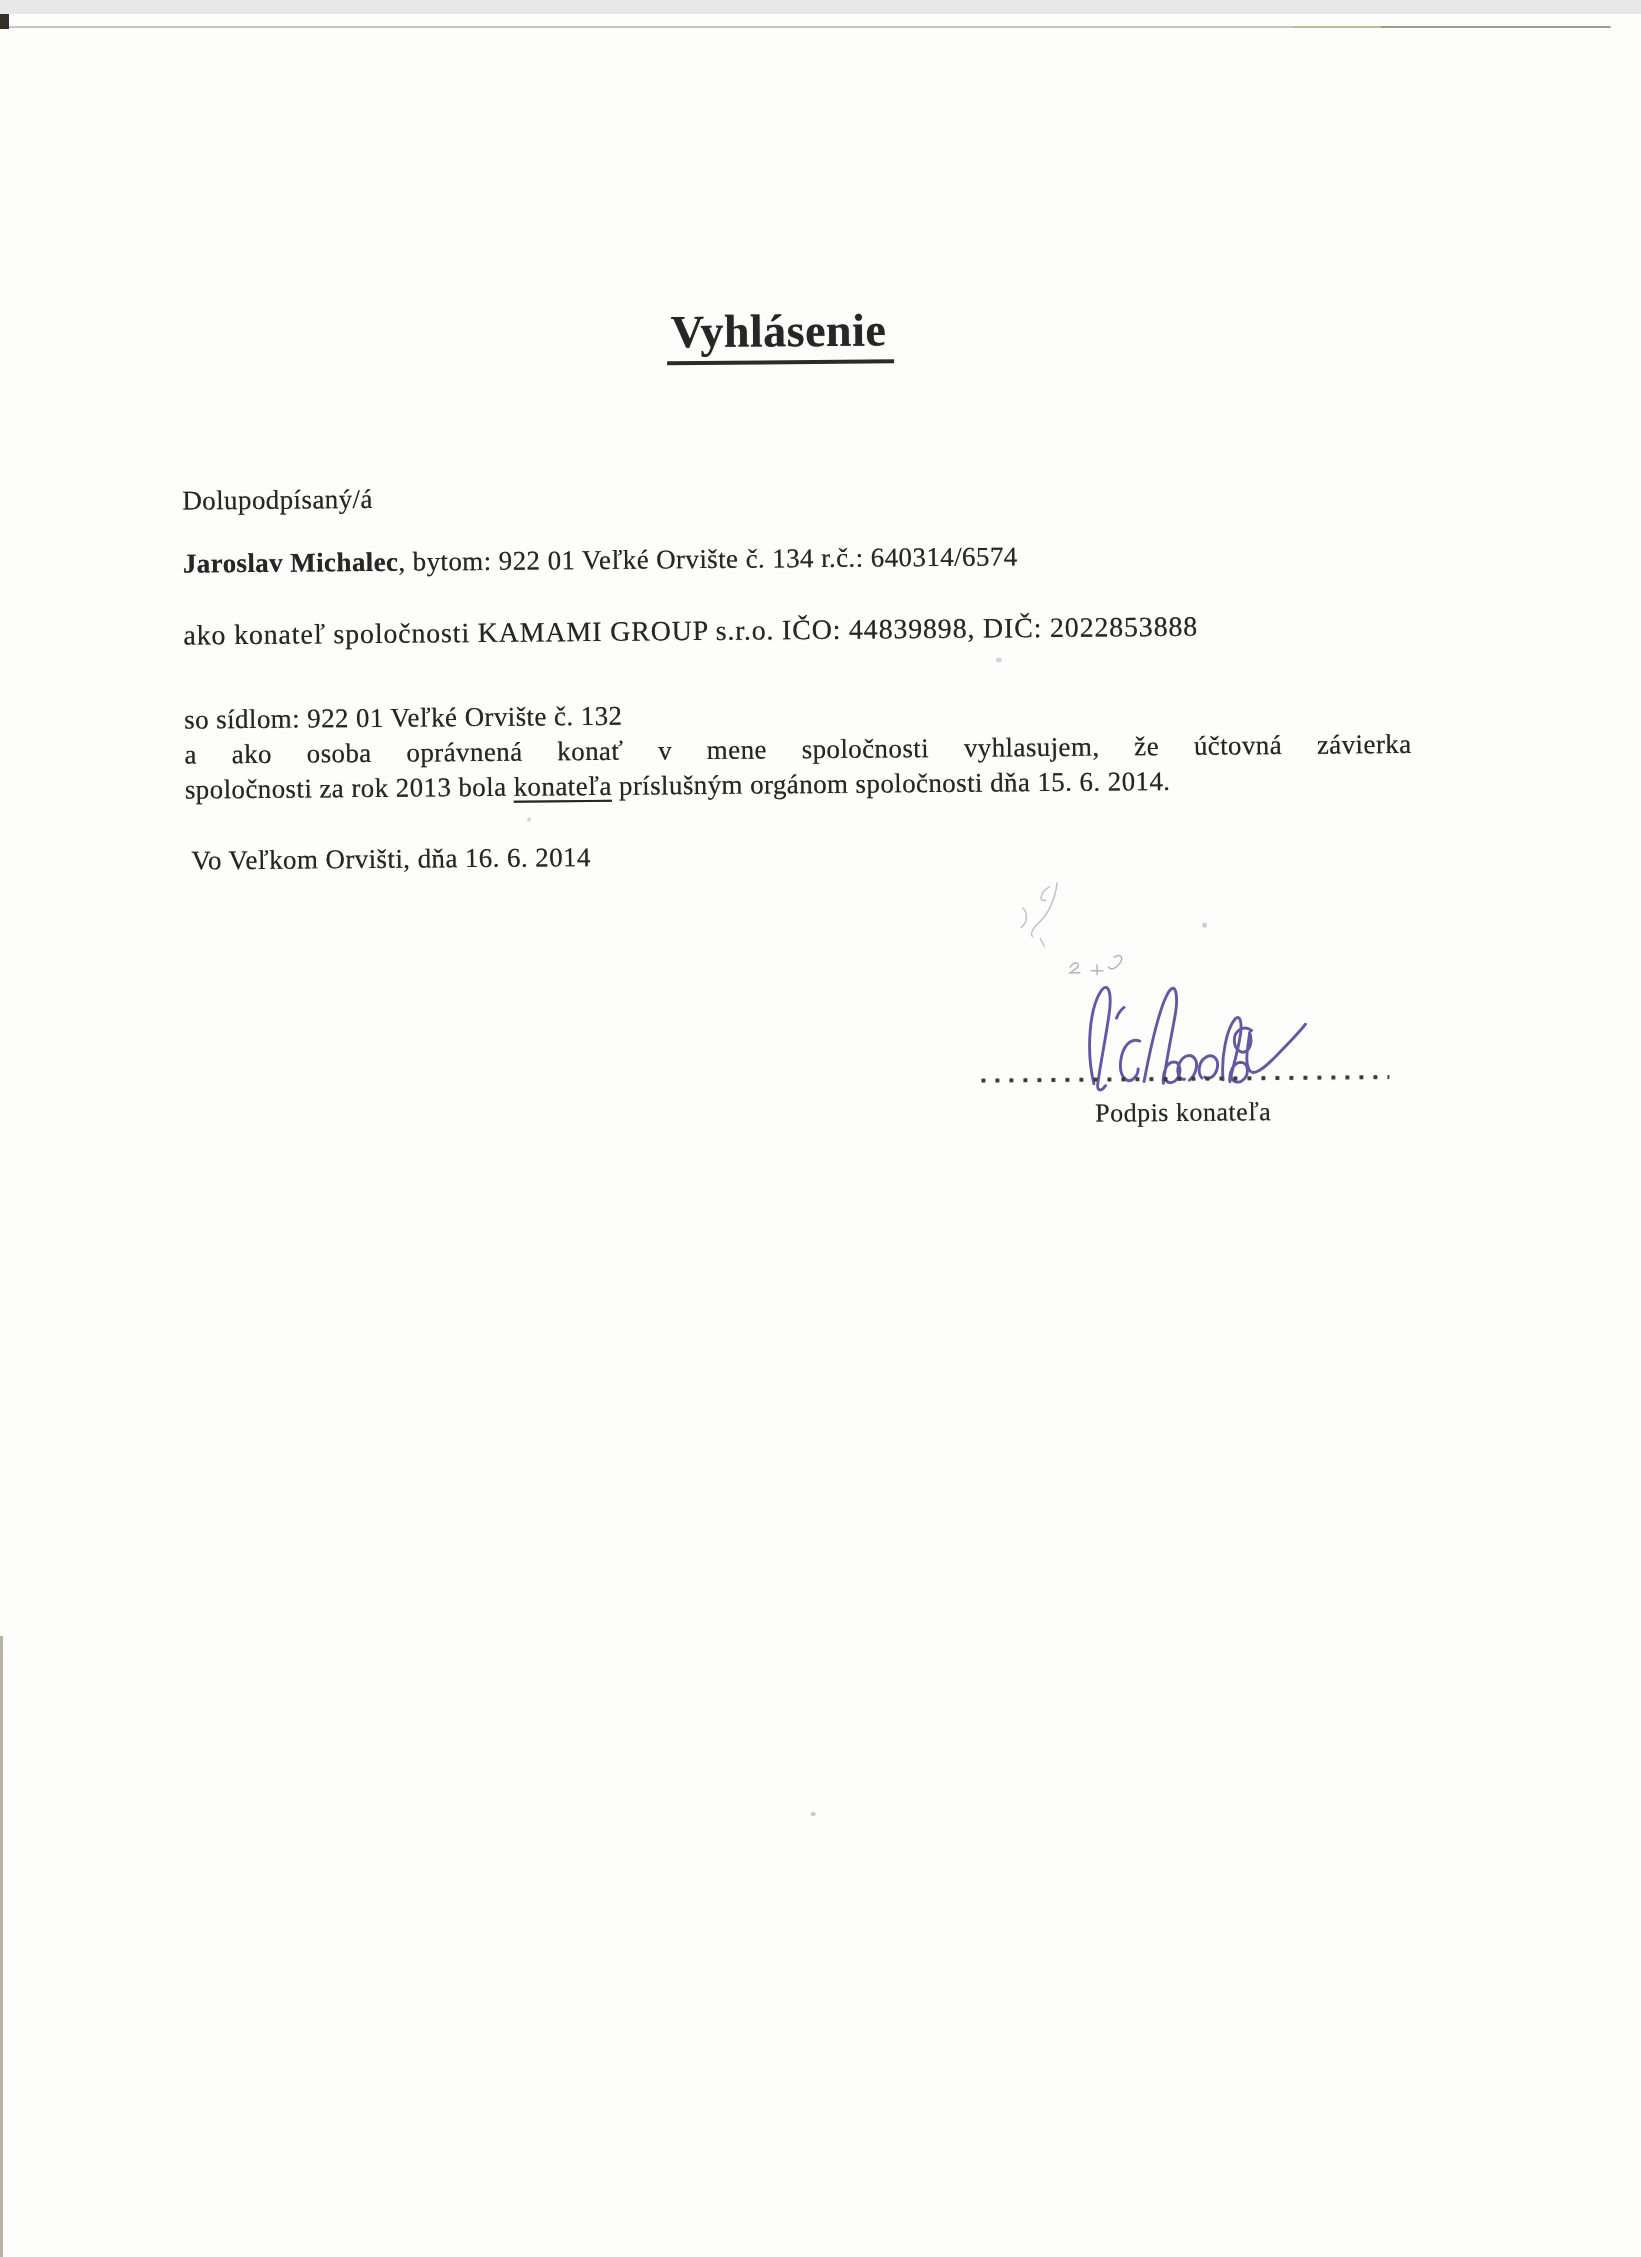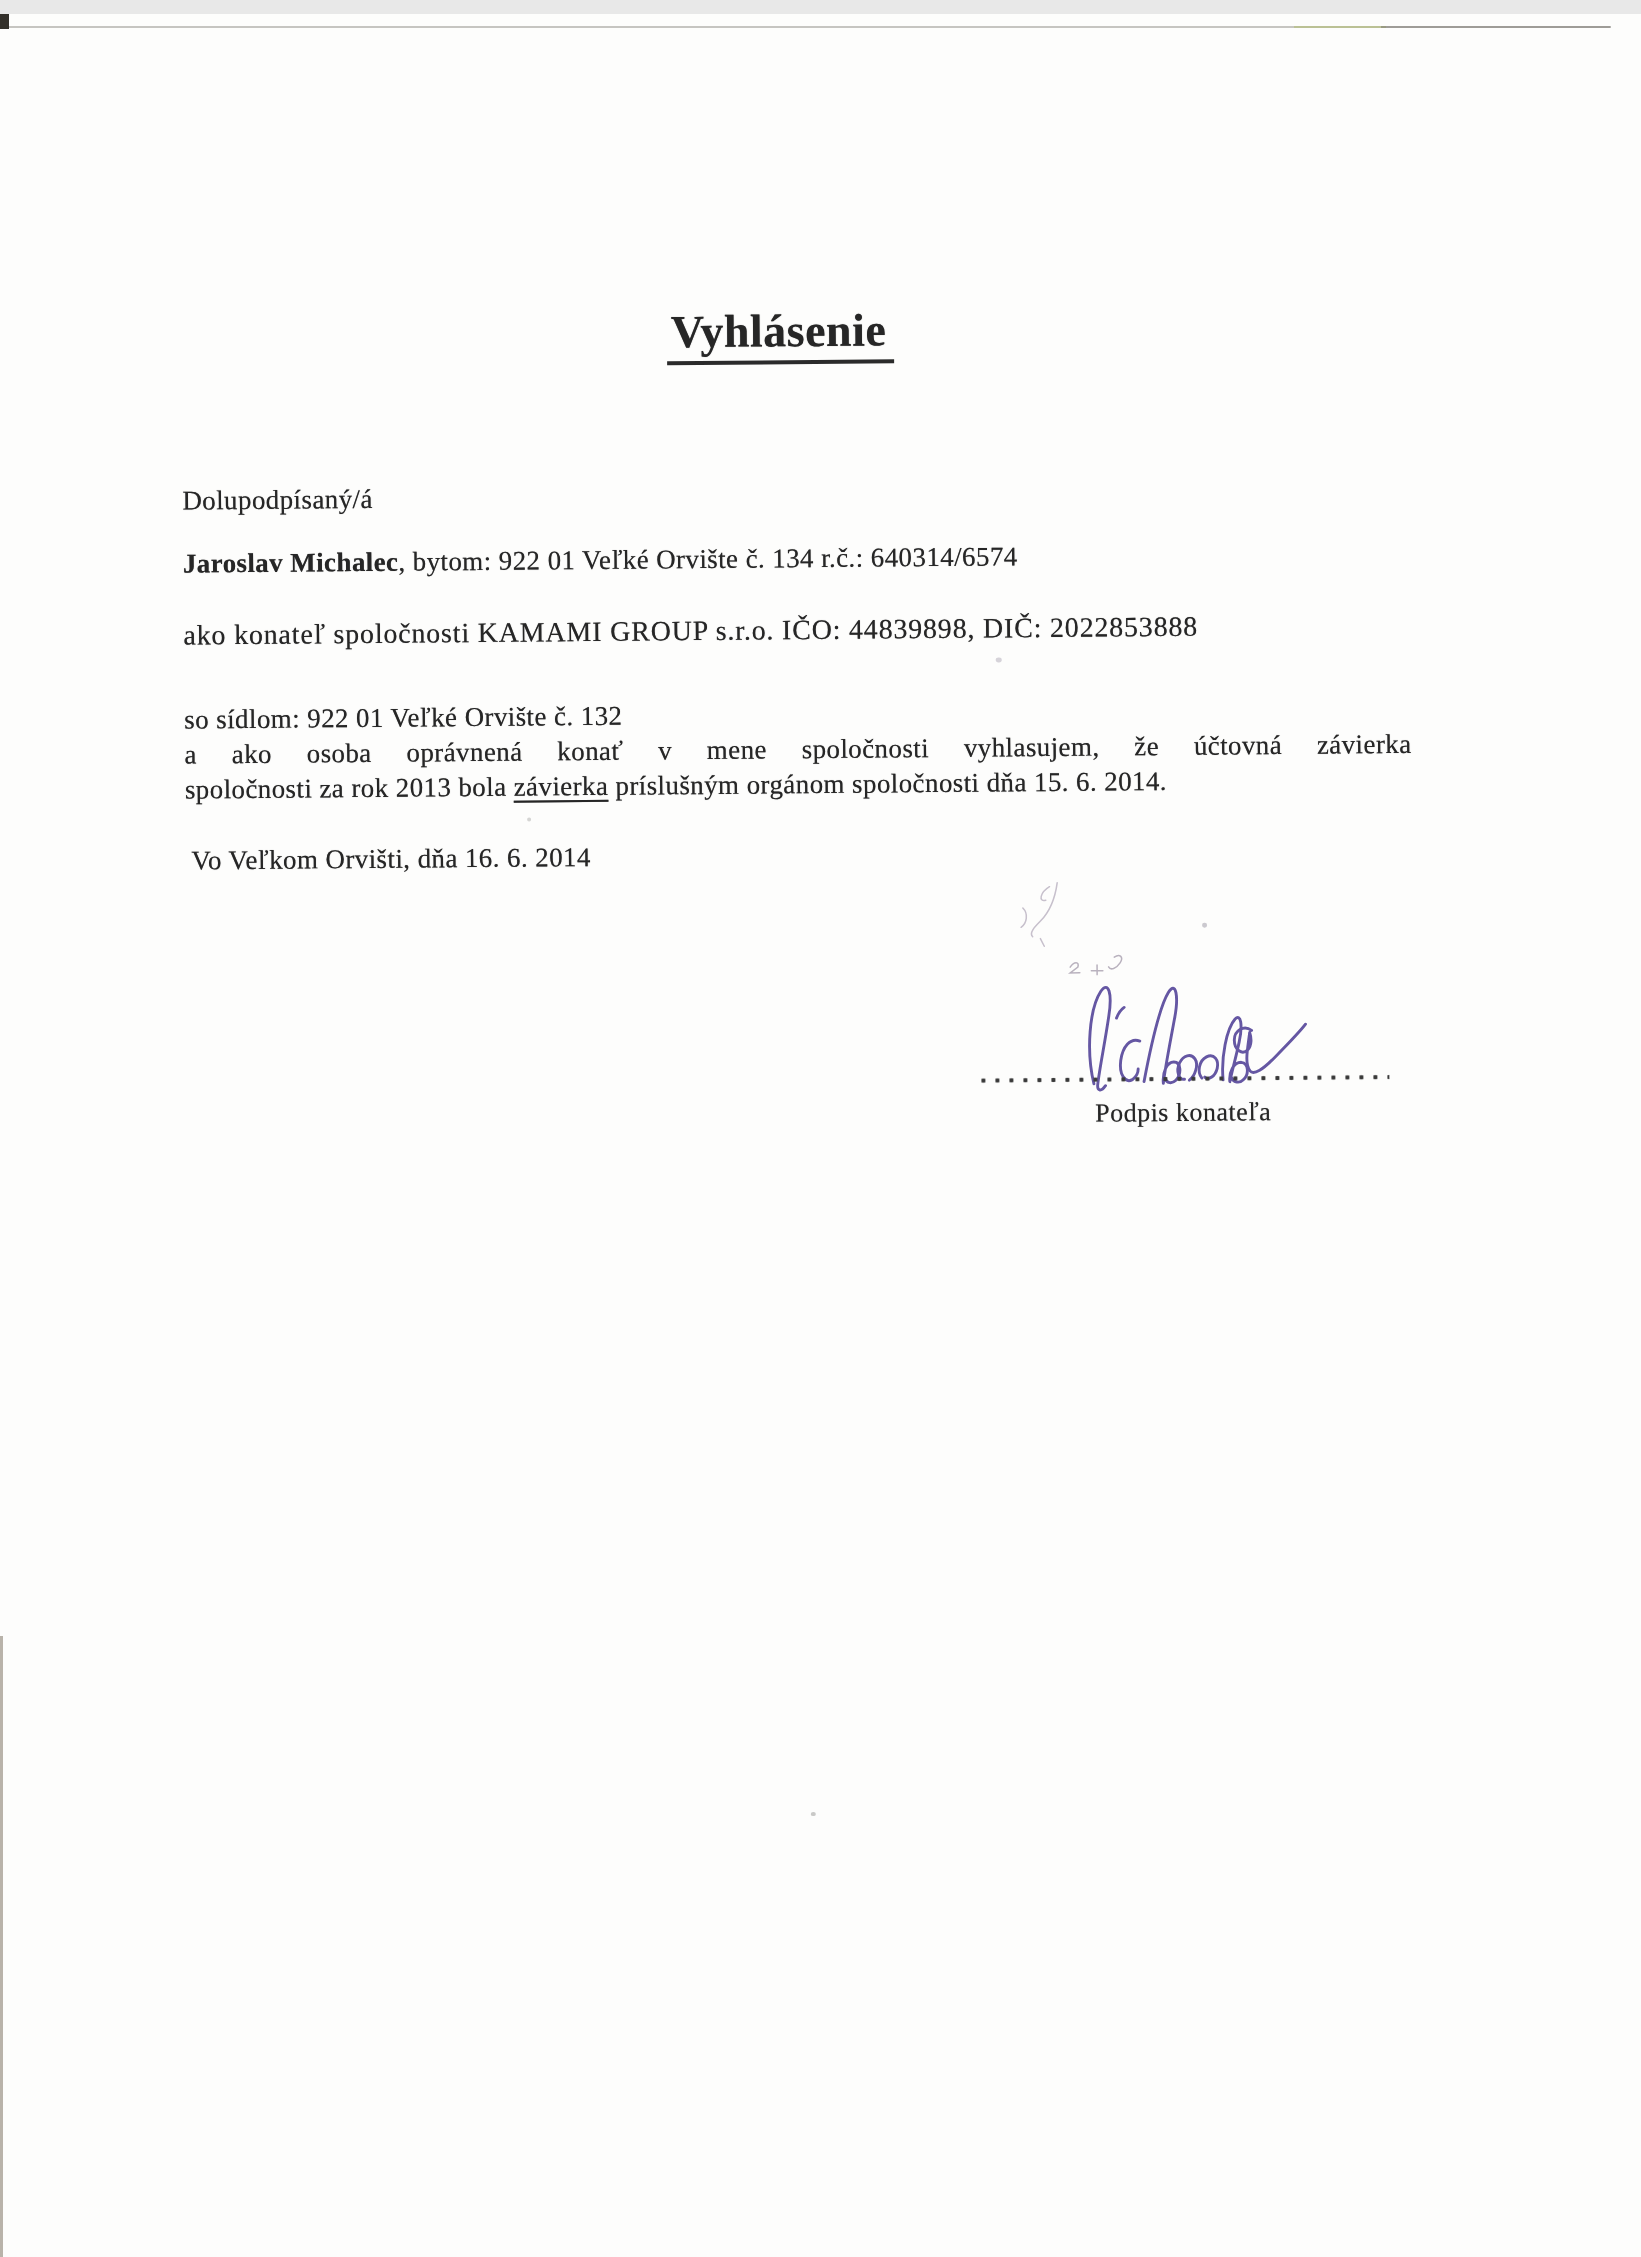--- a/index.html
+++ b/index.html
@@ -103,21 +103,21 @@
 
     <div class="txt" style="left:184px;top:529px;">
       <span class="name-bold">Jaroslav Michalec</span><span>, bytom: 922 01 Veľké Orvište č. 134  r.č.: 640314/6574</span>
     </div>
 
     <div class="txt company-line" style="left:184px;top:600px;">ako konateľ spoločnosti KAMAMI GROUP s.r.o. IČO: 44839898, DIČ: 2022853888</div>
 
     <div class="para-block">
       <div>so sídlom: 922 01 Veľké Orvište č. 132</div>
       <div class="para-justify">a ako osoba oprávnená konať v mene spoločnosti vyhlasujem, že účtovná závierka</div>
-      <div><span>spoločnosti za rok 2013 bola </span><span class="uword">závierka</span><span> príslušným orgánom spoločnosti dňa 15. 6. 2014.</span></div>
+      <div><span>spoločnosti za rok 2013 bola </span><span class="uword">konateľa</span><span> príslušným orgánom spoločnosti dňa 15. 6. 2014.</span></div>
     </div>
 
     <div class="txt" style="left:190px;top:826px;">Vo Veľkom Orvišti, dňa 16. 6. 2014</div>
 
     <svg class="smudge1" width="68" height="72" viewBox="0 0 70 75">
       <g stroke="#9b8fa6" stroke-width="1.6" fill="none" stroke-linecap="round">
         <path d="M40,8 C30,14 28,24 36,22"></path>
         <path d="M48,4 C46,18 40,34 30,44 C24,50 18,56 22,60"></path>
         <path d="M12,30 C18,36 16,46 10,50"></path>
         <path d="M30,62 L34,70"></path>

